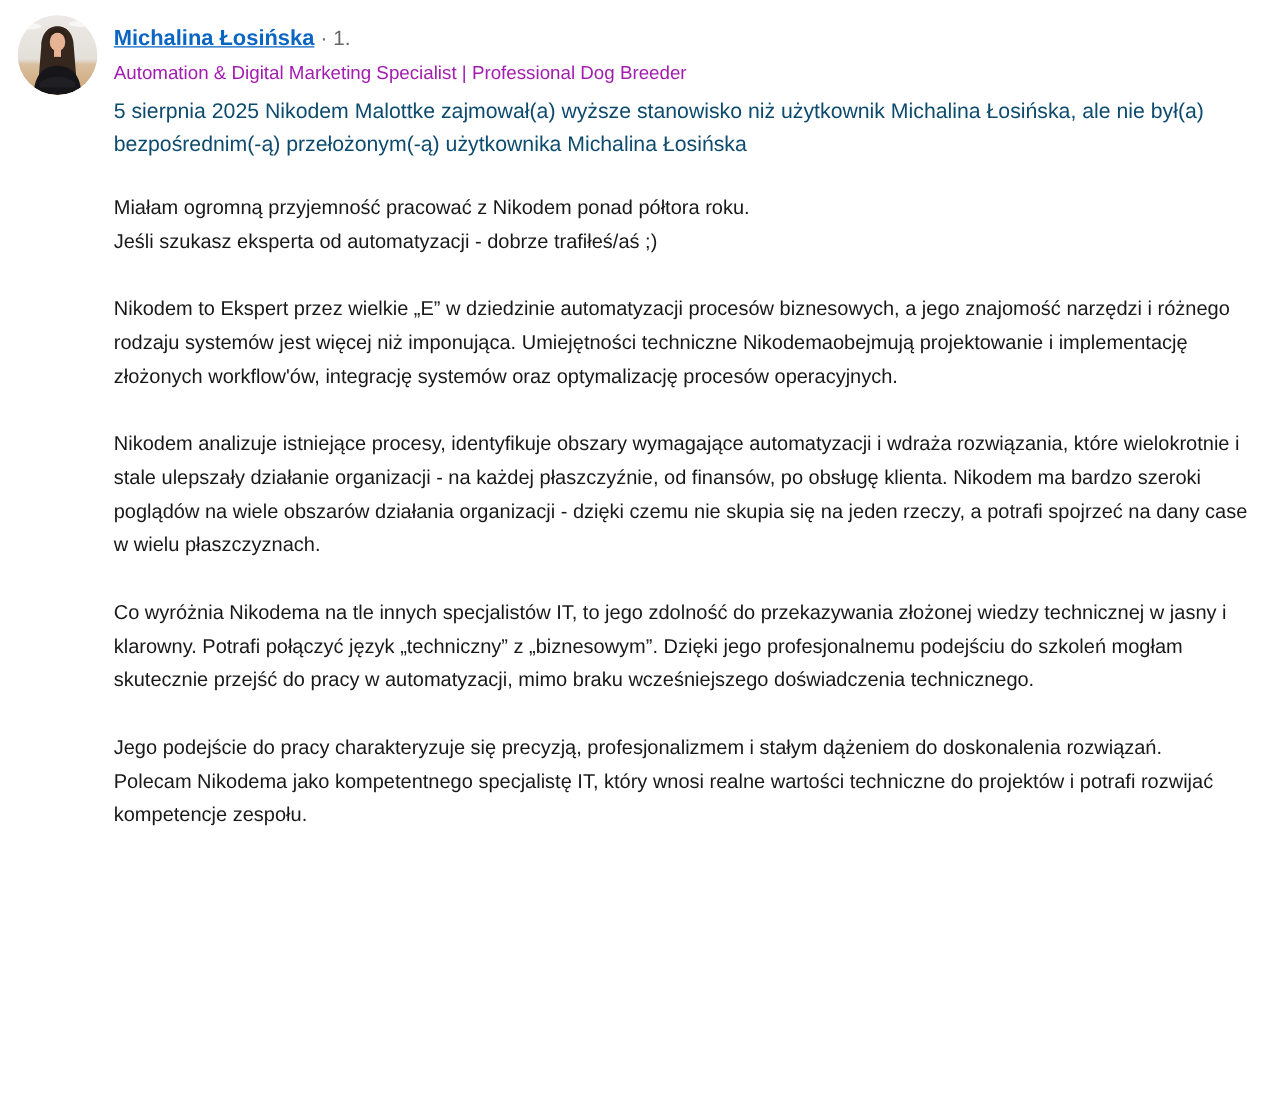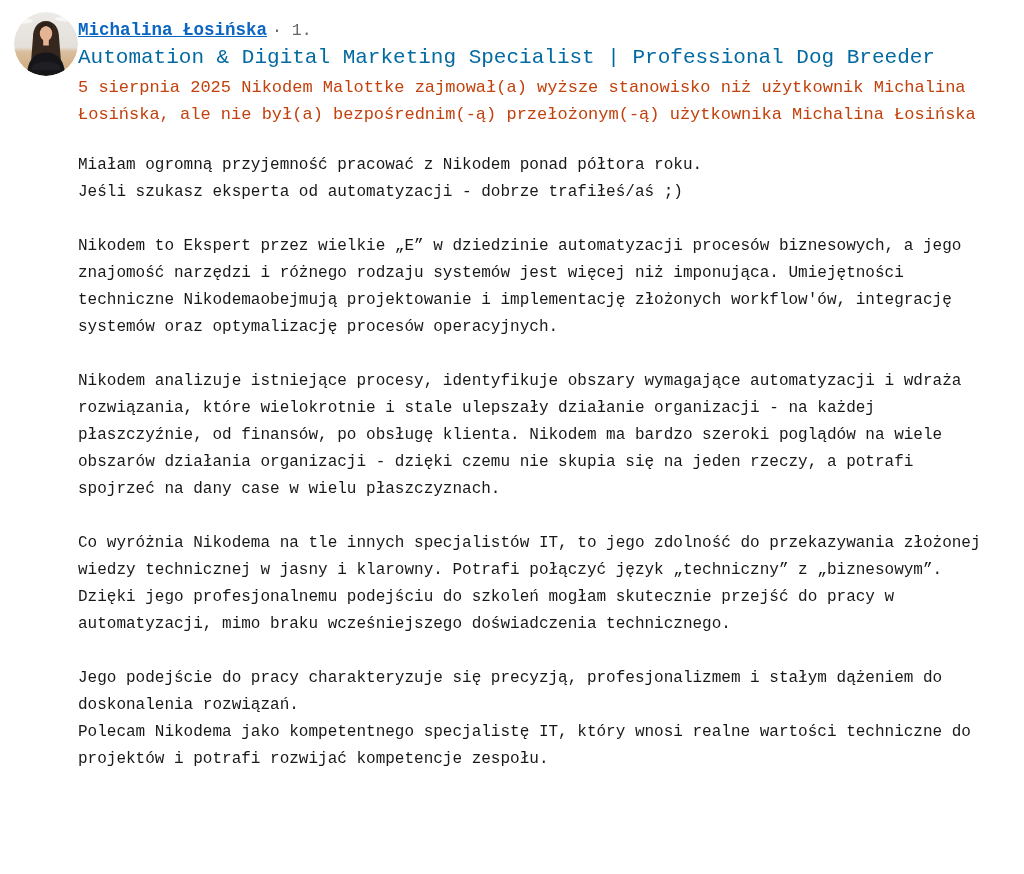--- a/index.html
+++ b/index.html
@@ -24,49 +24,49 @@
     flex: 0 0 64px;
     width: 64px;
     height: 64px;
     border-radius: 50%;
     overflow: hidden;
     display: block;
     cursor: pointer;
   }
   .avatar svg { display: block; width: 64px; height: 64px; }
   .content {
+    margin-left: 13px;
     width: 920px;
-    font-family: Liberation Mono, monospace;
   }
   .name-row {
     padding-top: 7px;
     line-height: 22px;
   }
   .name {
     color: #0a66c2;
     font-size: 17.5px;
     font-weight: bold;
     text-decoration: underline;
     cursor: pointer;
   }
   .degree {
     color: #666666;
     font-size: 16.5px;
     font-weight: normal;
     margin-left: 5px;
   }
   .headline {
     margin-top: 4px;
-    color: #0369a1;
-    font-size: 21px;
+    color: #a21caf;
+    font-size: 15px;
     line-height: 24px;
   }
   .relationship {
     margin-top: 4px;
-    color: #c2410c;
+    color: #0c4a6e;
     font-size: 17px;
     line-height: 27px;
     width: 905px;
   }
   .body-text {
     margin-top: 24px;
     color: #181818;
     font-size: 16px;
     line-height: 27px;
   }

